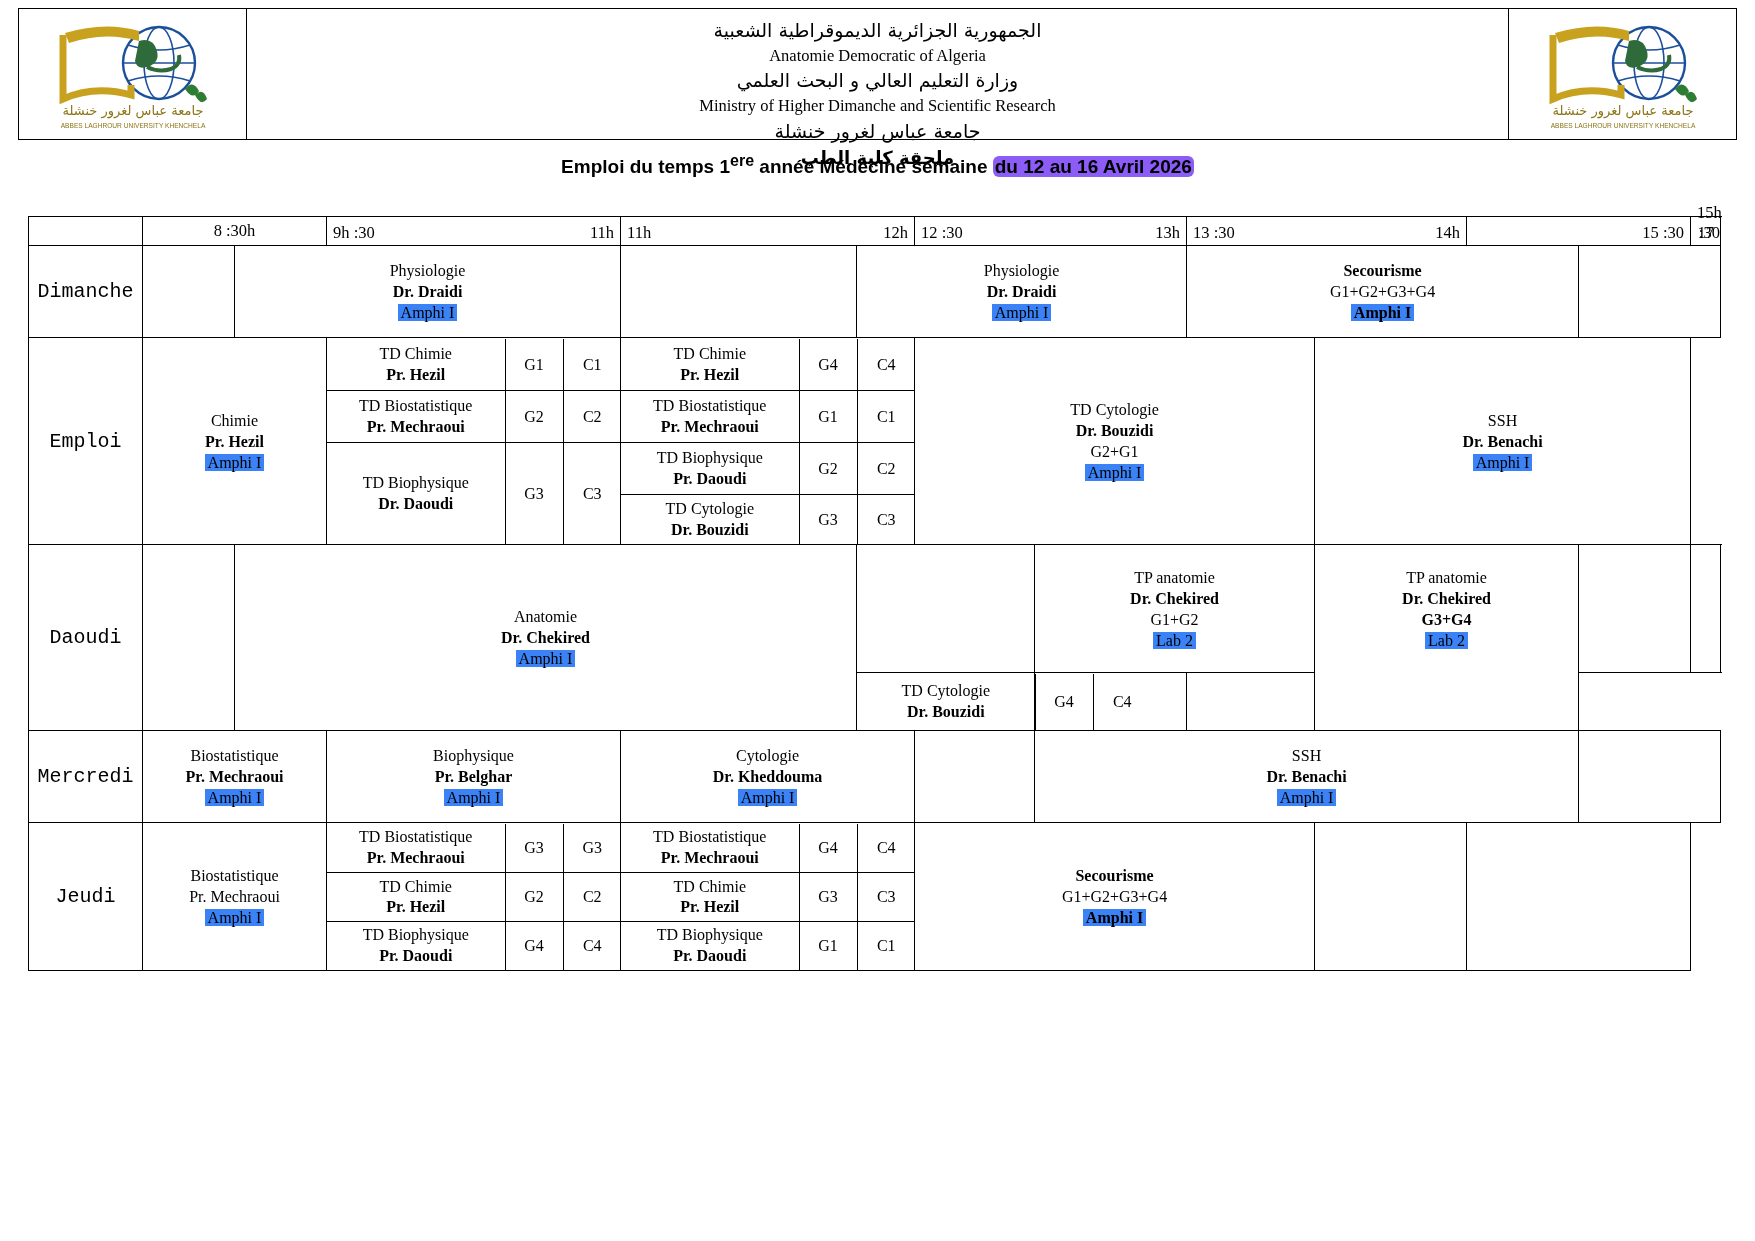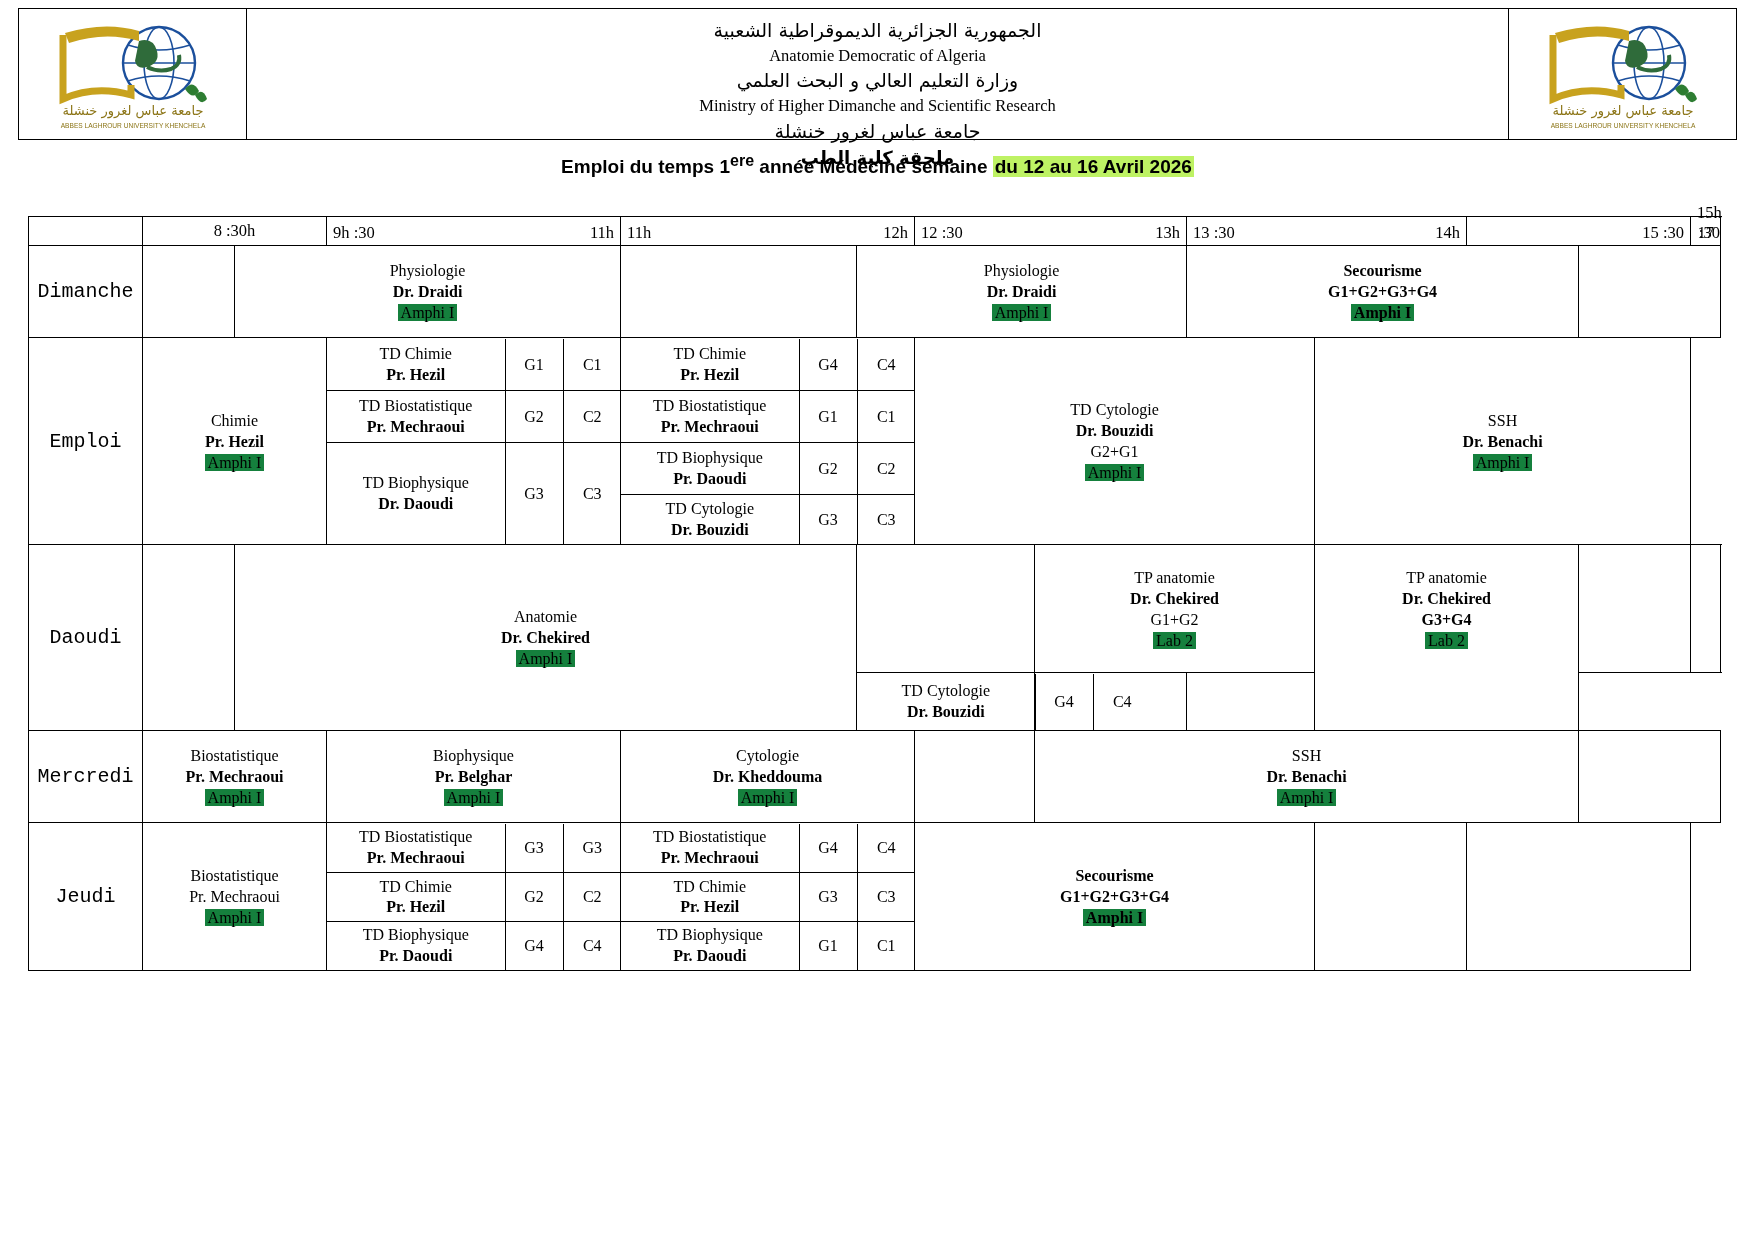--- a/index.html
+++ b/index.html
@@ -78,22 +78,23 @@
 
   
   .title-line {
     margin: 12px 0 0 0;
     text-align: center;
     font-family: "Liberation Sans", sans-serif;
     font-weight: bold;
     font-size: 19px;
   }
   .title-line .hl {
-    background: #bef264;
+    background: #8b5cf6;
     padding: 0 2px;
+    border-radius: 6px;
   }
   .sup { font-size: 16px; vertical-align: super; }
 
   
   .tt-wrap {
     margin: 38px 28px 0 28px;
   }
   table.tt {
     border-collapse: collapse;
     table-layout: fixed;
@@ -131,23 +132,23 @@
     width: 114px;
     font-size: 20px;
     font-family: Liberation Mono, monospace;
   }
   .blk {
     padding: 4px 2px;
     line-height: 1.32;
   }
   .blk .nm { }
   .blk .tch { font-weight: bold; }
-  .blk .grp { font-weight: bold; }
+  .blk .grp { font-weight: normal; }
   .hl {
-    background: #15803d;
+    background: #3b82f6;
     padding: 0 3px;
   }
   .bold { font-weight: bold; }
   .nest {
     width: 100%;
     border-collapse: collapse;
     table-layout: fixed;
   }
   .nest td {
     border: 1px solid #000;

